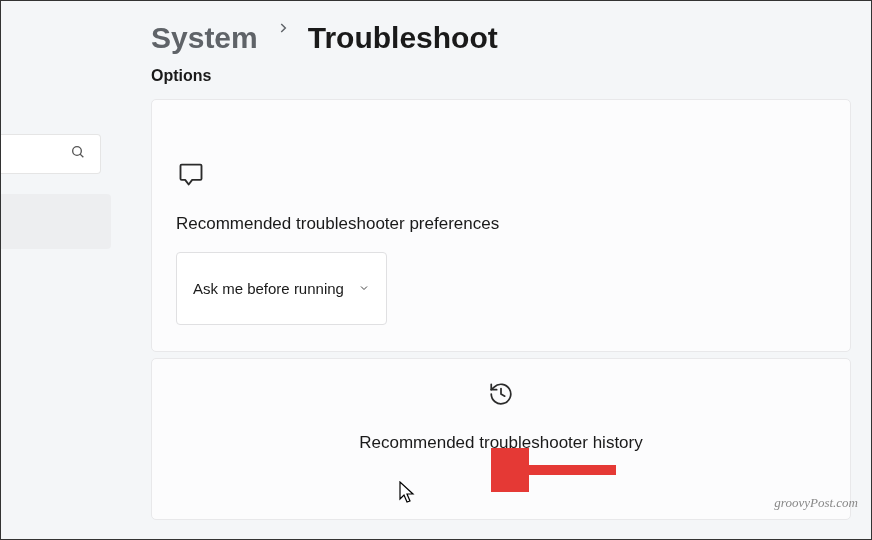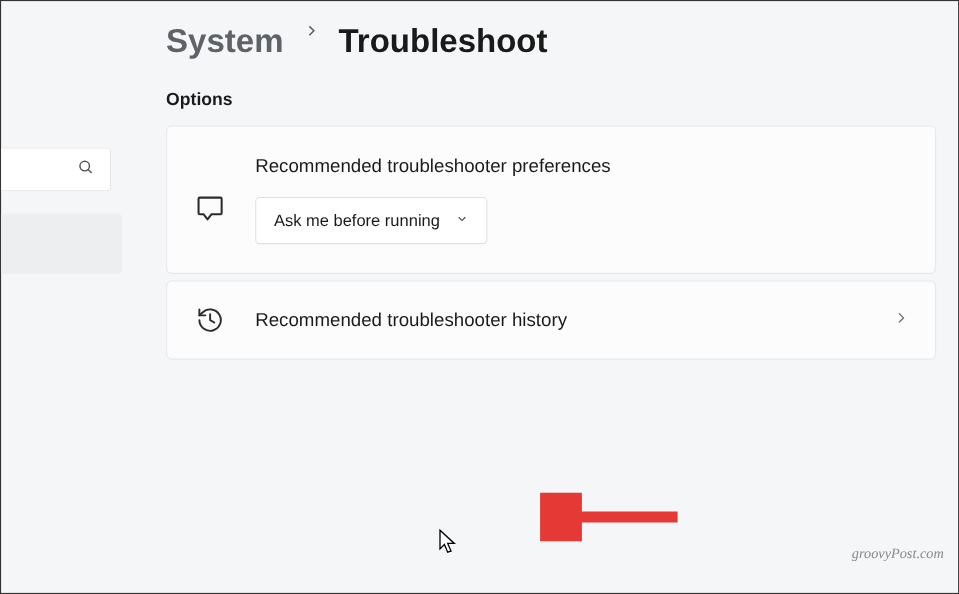--- a/index.html
+++ b/index.html
@@ -38,21 +38,21 @@
   }
   .main {
     position: absolute;
     left: 150px;
     top: 20px;
     right: 20px;
   }
   .breadcrumb {
     display: flex;
     gap: 18px;
-    margin-bottom: 27px;
+    margin-bottom: 12px;
   }
   .bc-parent {
     font-size: 30px;
     font-weight: 600;
     color: #5f6368;
   }
   .bc-sep {
     color: #5f6368;
   }
   .bc-current {
@@ -68,20 +68,21 @@
   }
   .card {
     background: #fcfcfd;
     border: 1px solid #e8e8ea;
     border-radius: 5px;
     padding: 22px 24px;
     margin-bottom: 6px;
     display: flex;
     align-items: center;
     gap: 26px;
+    flex-direction: column;
   }
   .card-icon {
     width: 30px;
     display: flex;
     align-items: center;
     justify-content: center;
     color: #2b2b2b;
     flex-shrink: 0;
   }
   .card-body { flex: 1; }
@@ -96,21 +97,21 @@
     margin-top: 2px;
   }
   .dropdown {
     margin-top: 18px;
     display: inline-flex;
     align-items: center;
     gap: 14px;
     background: #fff;
     border: 1px solid #e0e0e2;
     border-radius: 4px;
-    padding: 12px 16px;
+    padding: 27px 16px;
     font-size: 15px;
     color: #1a1a1a;
     cursor: pointer;
   }
   .chevron-right {
     color: #5f6368;
     flex-shrink: 0;
   }
   .card-first { align-items: flex-start; padding-top: 26px; padding-bottom: 26px; }
   .card-first .card-icon { margin-top: 34px; }

